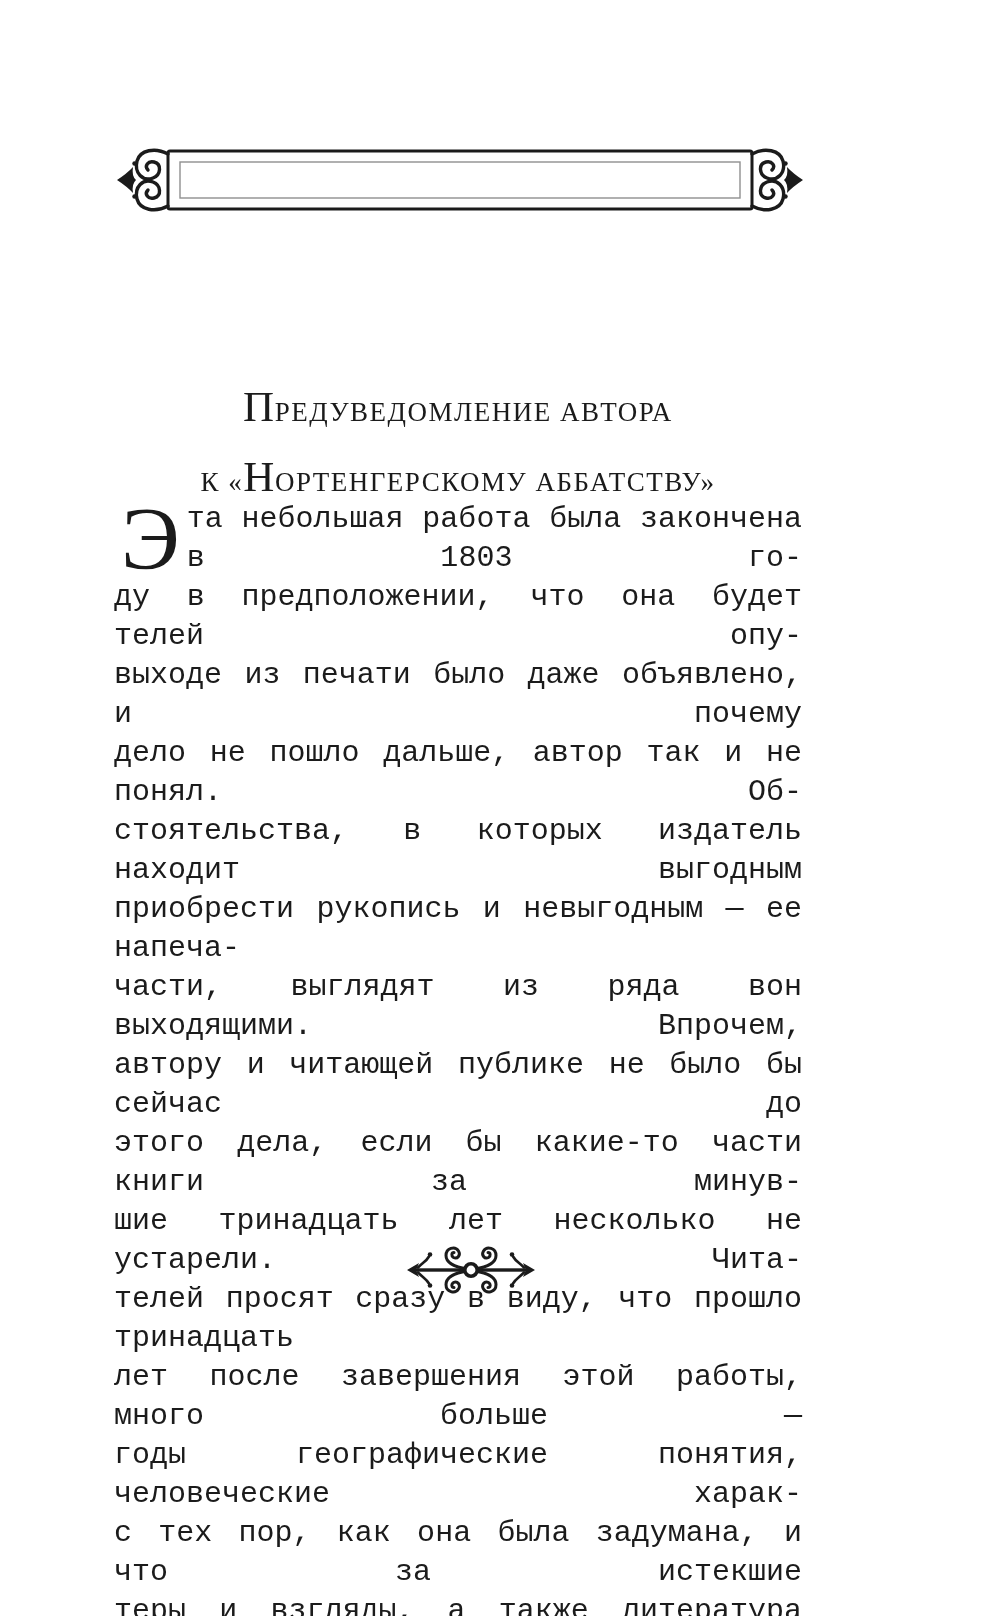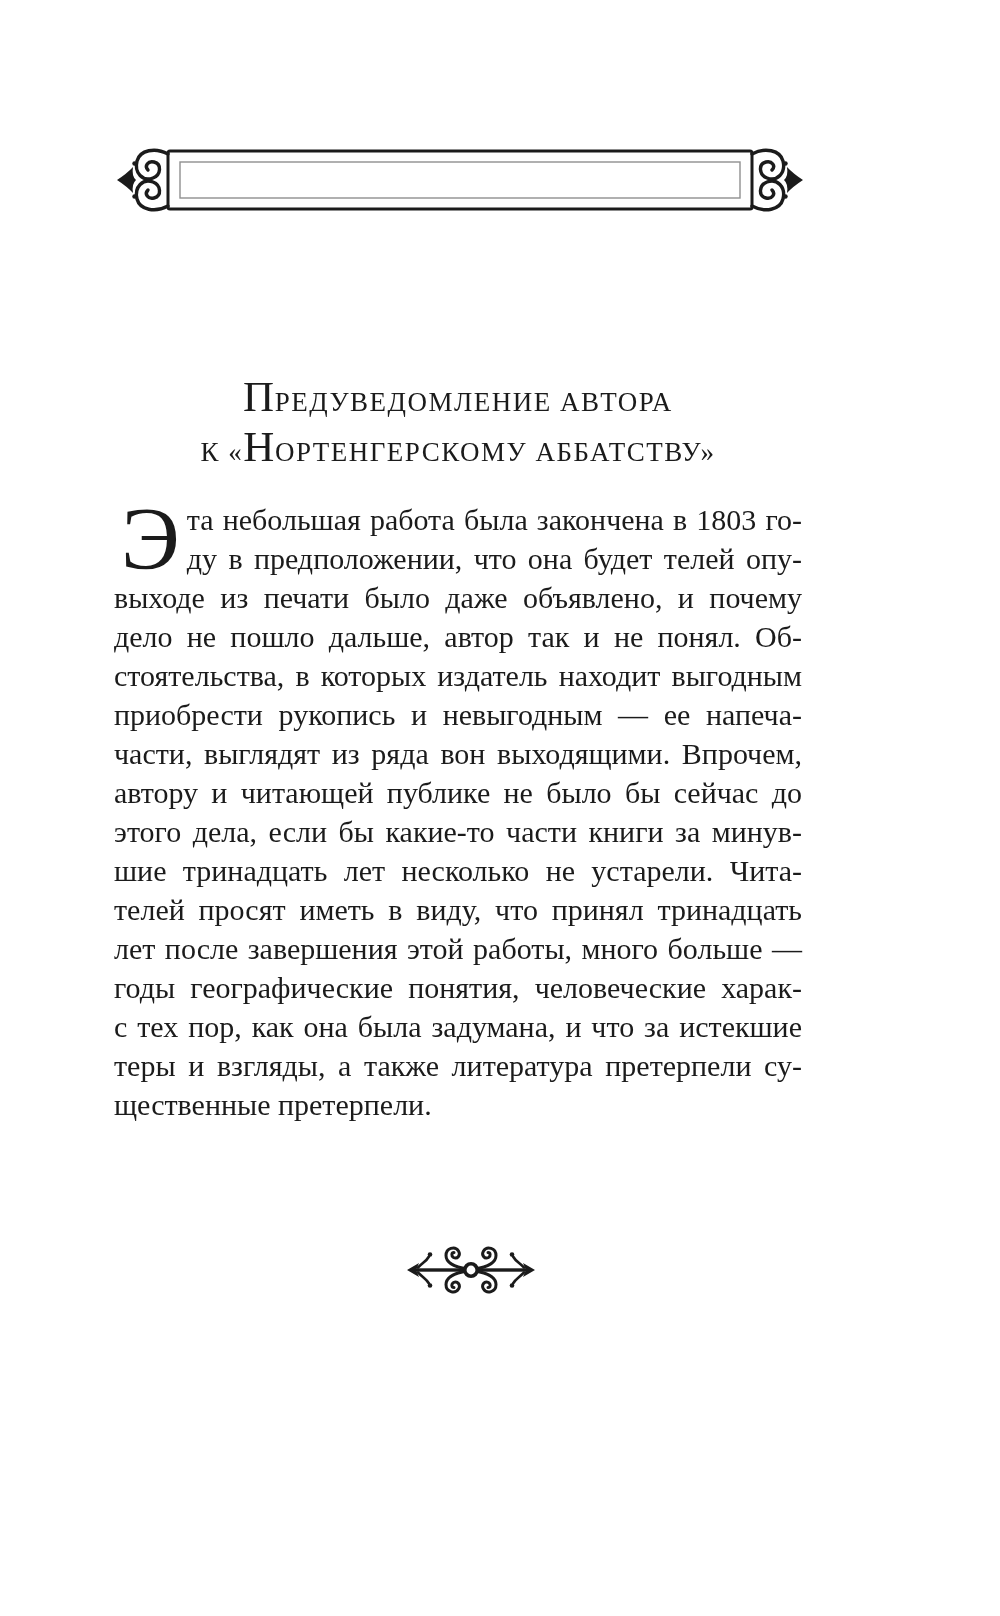--- a/index.html
+++ b/index.html
@@ -24,21 +24,21 @@
   }
 
   
   .title-block {
     position: absolute;
     left: 114px;
     top: 376px;
     width: 688px;
   }
   .title-line {
-    line-height: 41px;
+    line-height: 61px;
     text-align: center;
     white-space: nowrap;
   }
   .title-sc  { font-size: 27px; letter-spacing: 1.5px; }
   .title-big { font-size: 43px; letter-spacing: 0.5px; }
 
   
   .body-text {
     position: absolute;
     left: 114px;
@@ -51,20 +51,21 @@
     float: left;
     font-size: 89px;
     line-height: 76px;
     height: 77px;
     margin: 0 7px 0 7px;
   }
   .text-line {
     text-align: justify;
     text-align-last: justify;
     text-justify: inter-word;
+    font-family: Liberation Mono, monospace;
   }
   .text-line.last { text-align-last: left; }
 
   
   .bottom-ornament {
     position: absolute;
     left: 405px;
     top: 1242px;
     width: 132px;
     height: 56px;
@@ -104,21 +105,21 @@
     <div class="text-line">та небольшая работа была закончена в 1803 го-</div>
     <div class="text-line">ду в предположении, что она будет телей опу-</div>
     <div class="text-line">выходе из печати было даже объявлено, и почему</div>
     <div class="text-line">дело не пошло дальше, автор так и не понял. Об-</div>
     <div class="text-line">стоятельства, в которых издатель находит выгодным</div>
     <div class="text-line">приобрести рукопись и невыгодным — ее напеча-</div>
     <div class="text-line">части, выглядят из ряда вон выходящими. Впрочем,</div>
     <div class="text-line">автору и читающей публике не было бы сейчас до</div>
     <div class="text-line">этого дела, если бы какие-то части книги за минув-</div>
     <div class="text-line">шие тринадцать лет несколько не устарели. Чита-</div>
-    <div class="text-line">телей просят иметь в виду, что принял тринадцать</div>
+    <div class="text-line">телей просят сразу в виду, что прошло тринадцать</div>
     <div class="text-line">лет после завершения этой работы, много больше —</div>
     <div class="text-line">годы географические понятия, человеческие харак-</div>
     <div class="text-line">с тех пор, как она была задумана, и что за истекшие</div>
     <div class="text-line">теры и взгляды, а также литература претерпели су-</div>
     <div class="text-line last">щественные претерпели.</div>
   </div>
 
   <svg class="bottom-ornament" viewBox="0 0 132 56" xmlns="http://www.w3.org/2000/svg">
     <defs>
       <path id="fspiral" class="ink-stroke" stroke-width="3" d="M62 27 C 50 25 41 21.5 41 13.5 C 41 6 50 3.5 53.5 9 C 56 13 52.5 17.5 48.5 15.5 C 46 14 46.5 10.5 49 10.5"></path>

